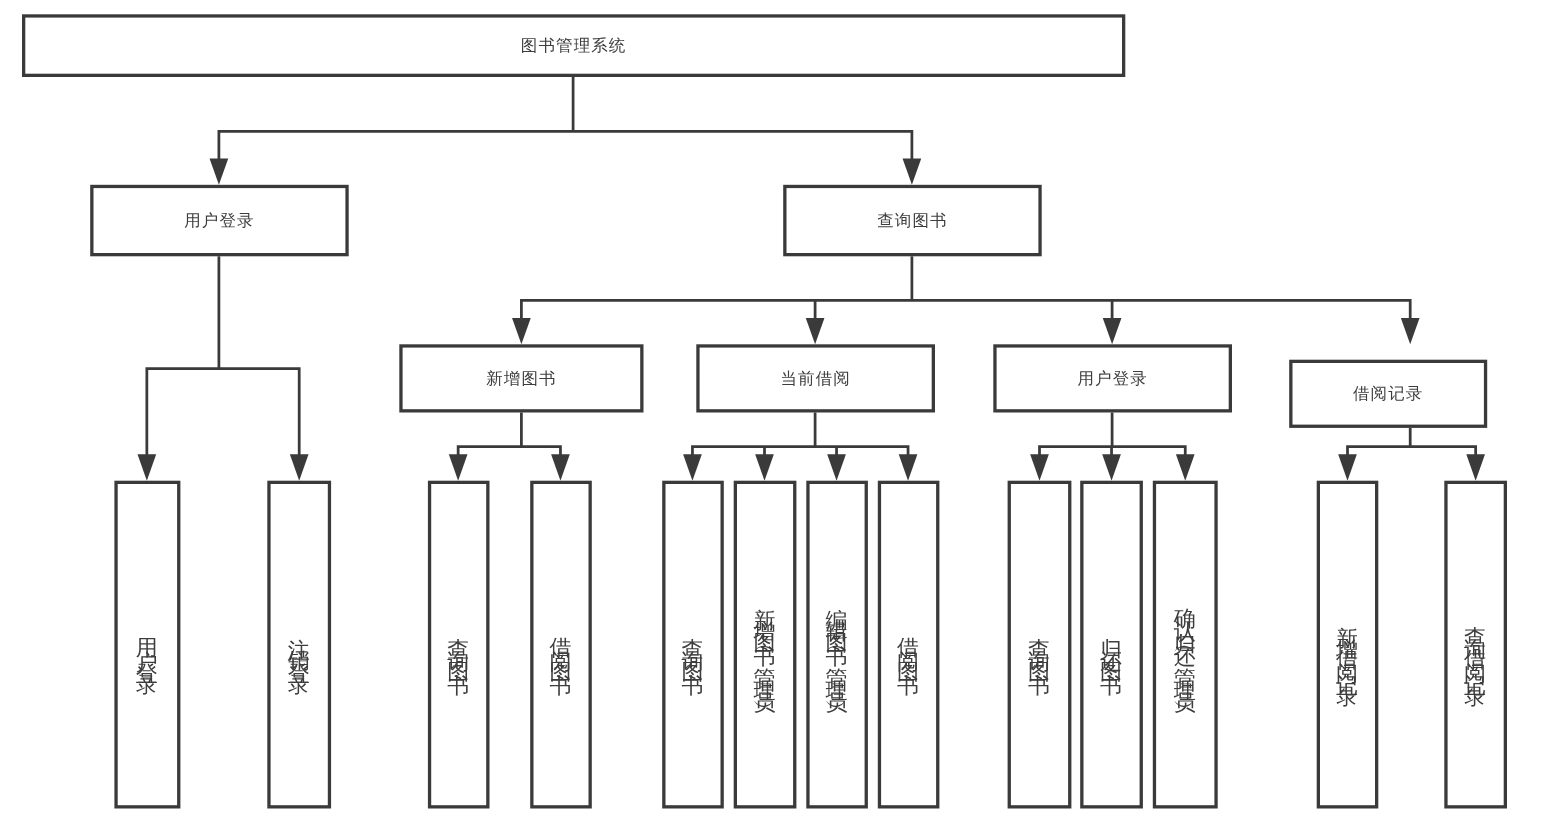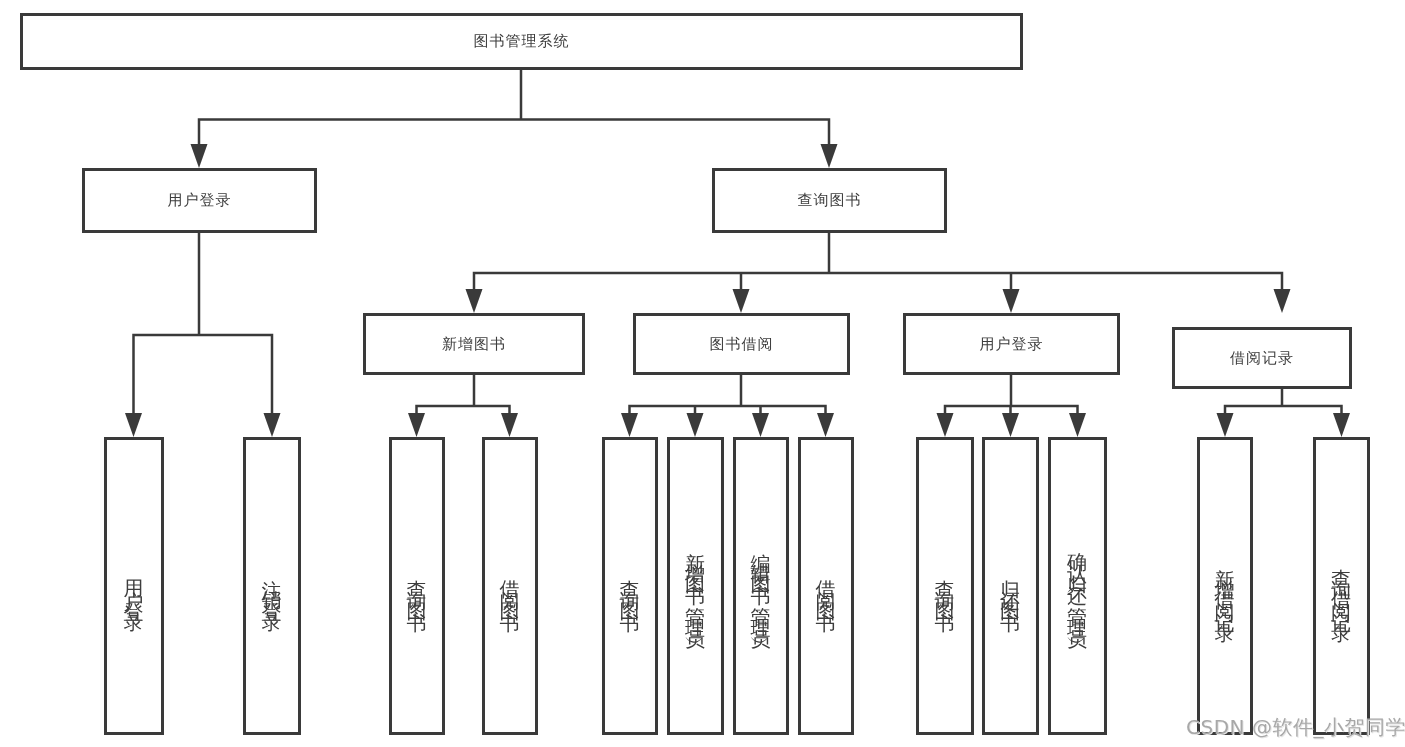--- a/index.html
+++ b/index.html
@@ -112,21 +112,21 @@
     <span>用户登录</span>
   </div>
   <div class="node" style="left:712px;top:168px;width:235px;height:65px">
     <span>查询图书</span>
   </div>
 
   <div class="node" style="left:363px;top:313px;width:222px;height:62px">
     <span>新增图书</span>
   </div>
   <div class="node" style="left:633px;top:313px;width:217px;height:62px">
-    <span>图书借阅</span>
+    <span>当前借阅</span>
   </div>
   <div class="node" style="left:903px;top:313px;width:217px;height:62px">
     <span>用户登录</span>
   </div>
   <div class="node" style="left:1172px;top:327px;width:180px;height:62px">
     <span>借阅记录</span>
   </div>
 
   <div class="leaf" style="left:104px;width:60px">
     <span class="vtext">用户登录</span>
@@ -161,15 +161,14 @@
   <div class="leaf" style="left:1048px;width:59px">
     <span class="vtext">确认归还（管理员）</span>
   </div>
   <div class="leaf" style="left:1197px;width:56px">
     <span class="vtext">新增借阅记录</span>
   </div>
   <div class="leaf" style="left:1313px;width:57px">
     <span class="vtext">查询借阅记录</span>
   </div>
 
-  <div class="watermark">CSDN @软件_小贺同学</div>
 
 </div>
 
 </body></html>

